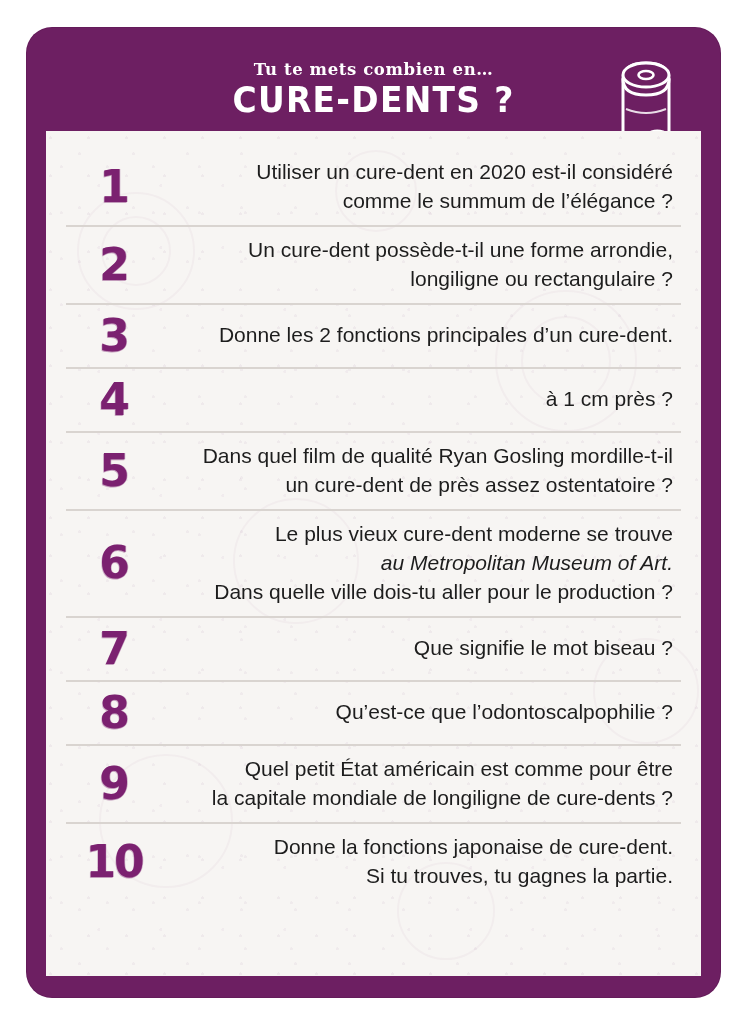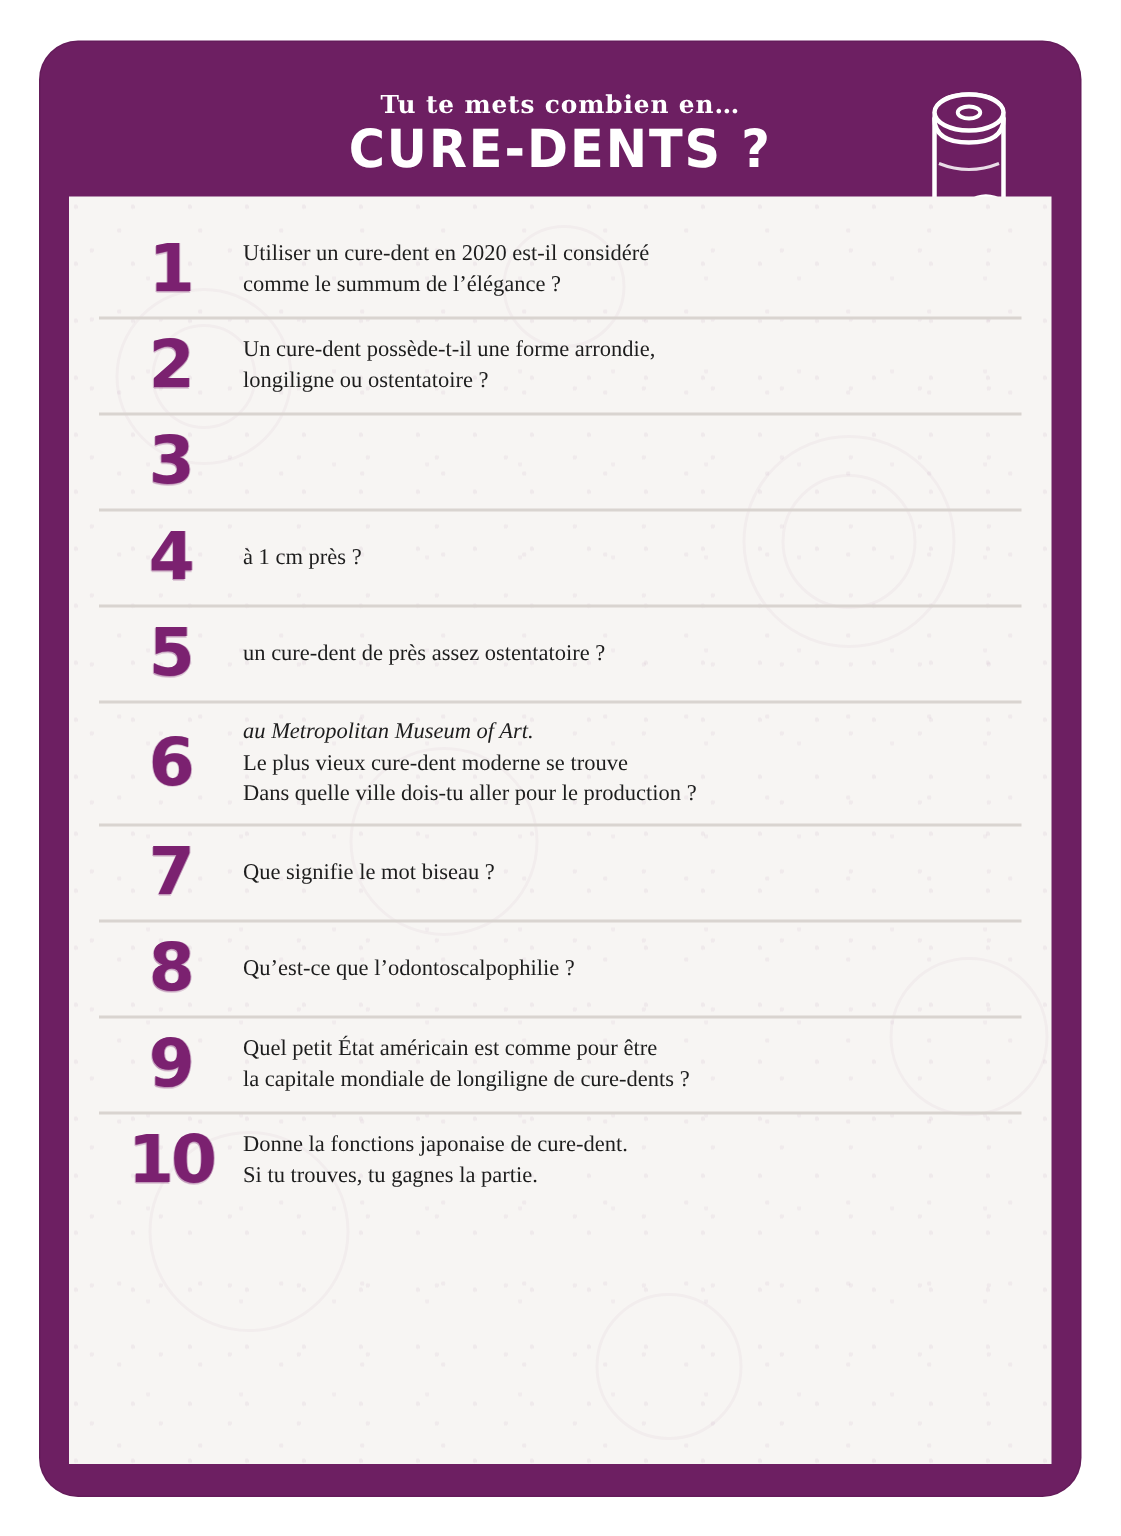--- a/index.html
+++ b/index.html
@@ -142,24 +142,25 @@
       0 1px 0 rgba(123,33,112,0.2);
     user-select: none;
   }
   .qnum.wide {
     letter-spacing: -2px;
   }
 
   .qtext {
     flex: 1 1 auto;
     color: #1d1d1d;
-    font-family: Liberation Serif, serif;
-    font-size: 15px;
+    font-family: Liberation Sans, sans-serif;
+    font-size: 21px;
     line-height: 1.38;
     padding-right: 8px;
+    text-align: right;
   }
   .qtext em {
     font-style: italic;
   }
 
   
   .card::after {
     content: "";
     position: absolute;
     inset: 0;
@@ -215,47 +216,51 @@
           <div class="qtext">
             <div>Utiliser un cure-dent en 2020 est-il considéré</div>
             <div>comme le summum de l’élégance ?</div>
           </div>
         </div>
 
         <div class="qrow">
           <div class="qnum">2</div>
           <div class="qtext">
             <div>Un cure-dent possède-t-il une forme arrondie,</div>
-            <div>longiligne ou ostentatoire ?</div>
+            <div>longiligne ou rectangulaire ?</div>
           </div>
         </div>
 
         <div class="qrow">
           <div class="qnum">3</div>
+          <div class="qtext">
+            <div>Donne les 2 fonctions principales d’un cure-dent.</div>
+          </div>
         </div>
 
         <div class="qrow">
           <div class="qnum">4</div>
           <div class="qtext">
             <div>à 1 cm près ?</div>
           </div>
         </div>
 
         <div class="qrow">
           <div class="qnum">5</div>
           <div class="qtext">
+            <div>Dans quel film de qualité Ryan Gosling mordille-t-il</div>
             <div>un cure-dent de près assez ostentatoire ?</div>
           </div>
         </div>
 
         <div class="qrow">
           <div class="qnum">6</div>
           <div class="qtext">
+            <div>Le plus vieux cure-dent moderne se trouve</div>
             <div><em>au Metropolitan Museum of Art.</em></div>
-            <div>Le plus vieux cure-dent moderne se trouve</div>
             <div>Dans quelle ville dois-tu aller pour le production ?</div>
           </div>
         </div>
 
         <div class="qrow">
           <div class="qnum">7</div>
           <div class="qtext">
             <div>Que signifie le mot biseau ?</div>
           </div>
         </div>

